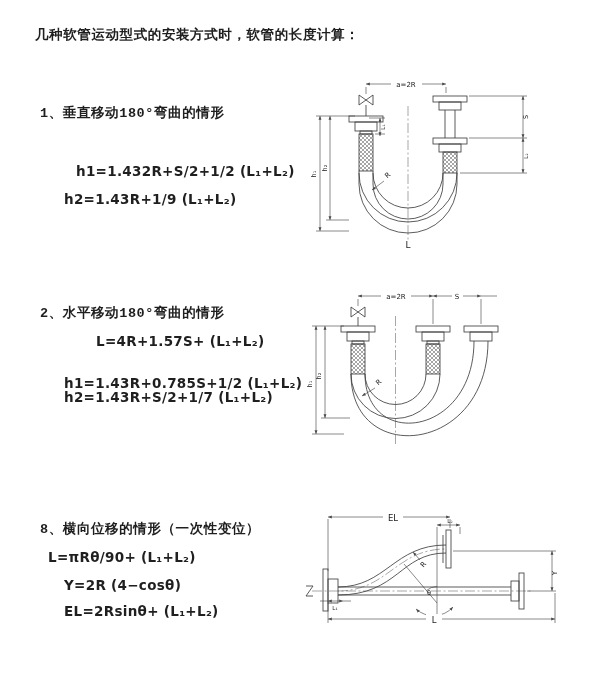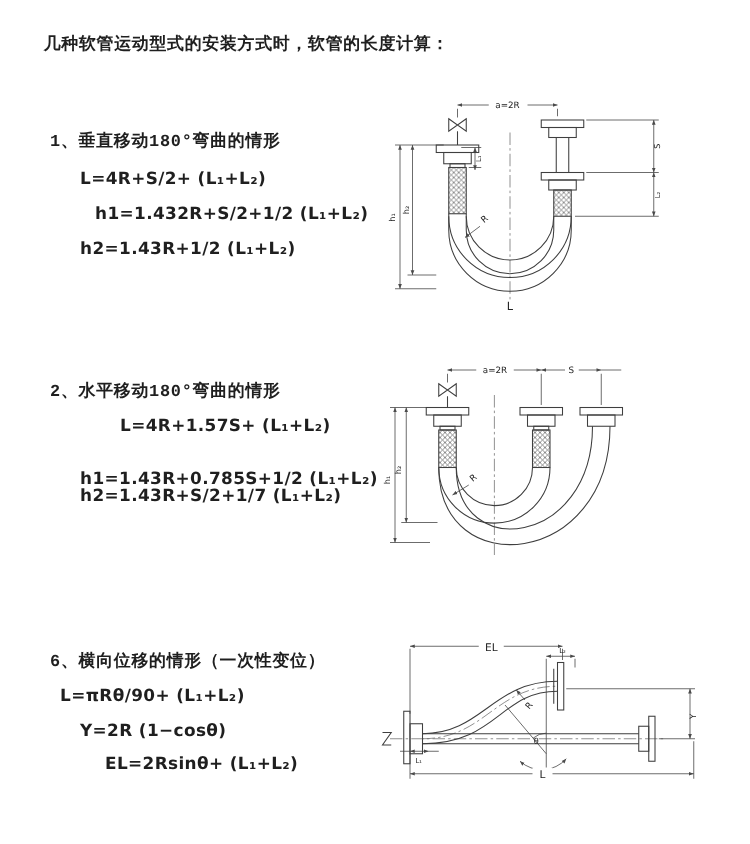--- a/index.html
+++ b/index.html
@@ -17,33 +17,32 @@
   .lblbg{fill:#ffffff;stroke:none;}
 </style>
 </head>
 <body>
 
 <div id="page">
 
   <div class="abs title" style="left:35px;top:26px;">几种软管运动型式的安装方式时，软管的长度计算：</div>
 
   <div class="abs sec-head" style="left:40px;top:104px;">1、垂直移动180°弯曲的情形</div>
-  <div class="abs formula" style="left:64px;top:135px;">L=4R+S/2+ (L₁+L₂)</div>
   <div class="abs formula" style="left:64px;top:163px;margin-left:12px;">h1=1.432R+S/2+1/2 (L₁+L₂)</div>
-  <div class="abs formula" style="left:64px;top:191px;">h2=1.43R+1/2 (L₁+L₂)</div>
+  <div class="abs formula" style="left:64px;top:191px;">h2=1.43R+1/9 (L₁+L₂)</div>
 
   <div class="abs sec-head" style="left:40px;top:304px;">2、水平移动180°弯曲的情形</div>
   <div class="abs formula" style="left:64px;top:333px;margin-left:32px;">L=4R+1.57S+ (L₁+L₂)</div>
   <div class="abs formula" style="left:64px;top:361px;margin-top:14px;">h1=1.43R+0.785S+1/2 (L₁+L₂)</div>
   <div class="abs formula" style="left:64px;top:389px;">h2=1.43R+S/2+1/7 (L₁+L₂)</div>
 
-  <div class="abs sec-head" style="left:40px;top:520px;">6、横向位移的情形（一次性变位）</div>
+  <div class="abs sec-head" style="left:40px;top:520px;">8、横向位移的情形（一次性变位）</div>
   <div class="abs formula" style="left:48px;top:549px;">L=πRθ/90+ (L₁+L₂)</div>
-  <div class="abs formula" style="left:64px;top:577px;">Y=2R (1−cosθ)</div>
-  <div class="abs formula" style="left:64px;top:603px;margin-left:20px;">EL=2Rsinθ+ (L₁+L₂)</div>
+  <div class="abs formula" style="left:64px;top:577px;">Y=2R (4−cosθ)</div>
+  <div class="abs formula" style="left:64px;top:603px;">EL=2Rsinθ+ (L₁+L₂)</div>
 
   <svg class="abs" style="left:303px;top:70px;" width="245" height="195" viewBox="0 0 245 195">
     <defs>
       <marker id="ar1" viewBox="0 0 10 10" refX="9" refY="5" markerWidth="6.5" markerHeight="6.5" orient="auto-start-reverse">
         <path d="M0,1.5 L9,5 L0,8.5 z" fill="#4a4a4a"></path>
       </marker>
       <pattern id="br1" width="4" height="4" patternUnits="userSpaceOnUse">
         <path d="M-1,1 L1,-1 M0,4 L4,0 M3,5 L5,3" stroke="#5c5c5c" stroke-width=".55"></path>
         <path d="M-1,3 L1,5 M0,0 L4,4 M3,-1 L5,1" stroke="#5c5c5c" stroke-width=".55"></path>
       </pattern>

